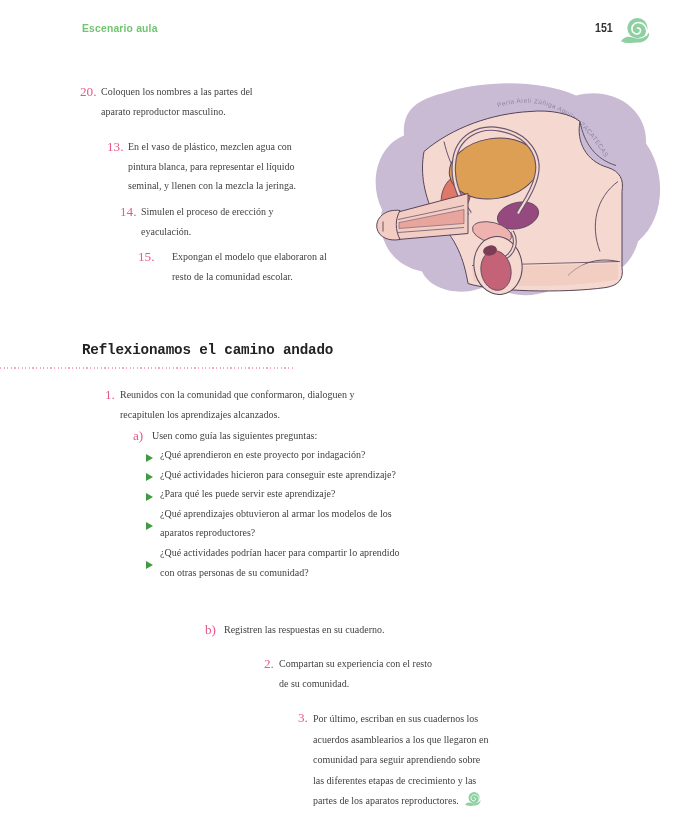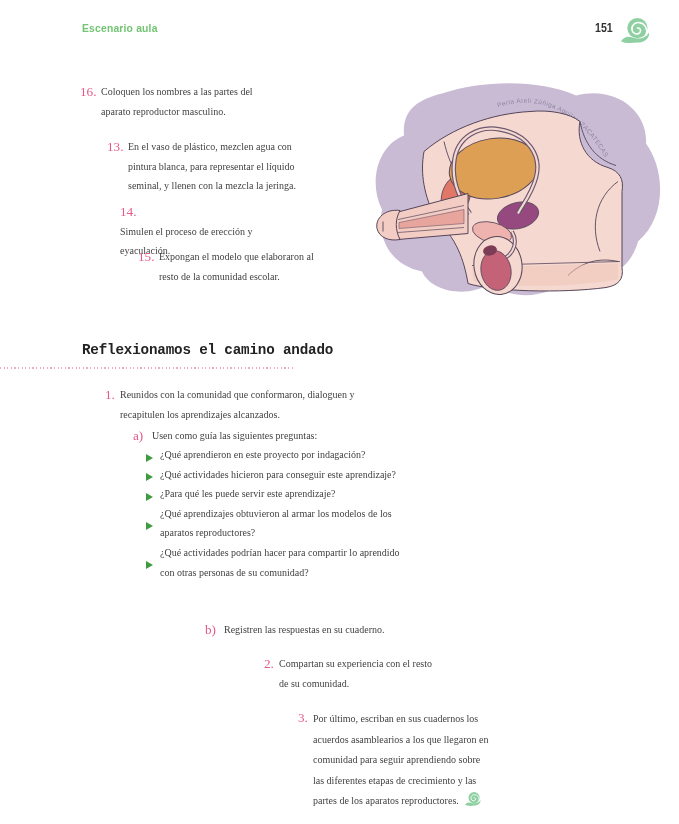--- a/index.html
+++ b/index.html
@@ -33,22 +33,22 @@
     flex:none;color:#e8578b;font-size:13.2px;line-height:19.6px;
   }
   .num.w2{width:21px;}
   .num.w1{width:15px;}
   .letter{width:19px;}
   .txt{
     white-space:pre-line;font-size:10px;line-height:19.6px;color:#424242;
   }
   .s12{left:80px;top:82px;width:260px;}
   .s13{left:107px;top:137px;width:280px;}
-  .s14{left:120px;top:202px;width:260px;flex-direction:column;}
-  .s15{left:138px;top:247px;width:260px;}
+  .s14{left:120px;top:202px;width:260px;}
+  .s15{left:138px;top:247px;width:260px;gap:13px;}
   
   .illustration{position:absolute;left:372px;top:78px;width:295px;height:228px;}
   .credit-text{
     font-family:"Liberation Sans", sans-serif;
     font-size:6.4px;fill:#8e87a0;letter-spacing:.45px;
   }
   
   .reflect-heading{
     position:absolute;left:82px;top:341px;margin:0;
     font-family:Liberation Mono, monospace;
@@ -82,21 +82,21 @@
 
   <span class="running-head">Escenario aula</span>
   <span class="folio">151</span>
   <svg class="snail-top" viewBox="0 0 34 30" aria-hidden="true">
     <path d="M 2,26 C 7,19 12,22 17,23 C 23,24 28,22 31,17 C 32,23 26,27.5 19,27.5 C 12,28.5 4.5,28 2,26 Z" fill="#8ed0a2"></path>
     <circle cx="19" cy="12.5" r="10.5" fill="#8ed0a2"></circle>
     <path d="M 19,12.5 c 3,-0.5 4,2.5 2.5,4.5 c -2.5,3 -7,1.5 -8,-2 c -1.5,-5 3,-9 8,-8 c 5.5,1 8.5,6.5 6.5,12.5" stroke="#ffffff" stroke-width="1.6" fill="none" stroke-linecap="round"></path>
   </svg>
 
   <div class="step s12">
-    <span class="num w2">16.</span>
+    <span class="num w2">20.</span>
     <span class="txt">Coloquen los nombres a las partes del
 aparato reproductor masculino.</span>
   </div>
   <div class="step s13">
     <span class="num w2">13.</span>
     <span class="txt">En el vaso de plástico, mezclen agua con
 pintura blanca, para representar el líquido
 seminal, y llenen con la mezcla la jeringa.</span>
   </div>
   <div class="step s14">

